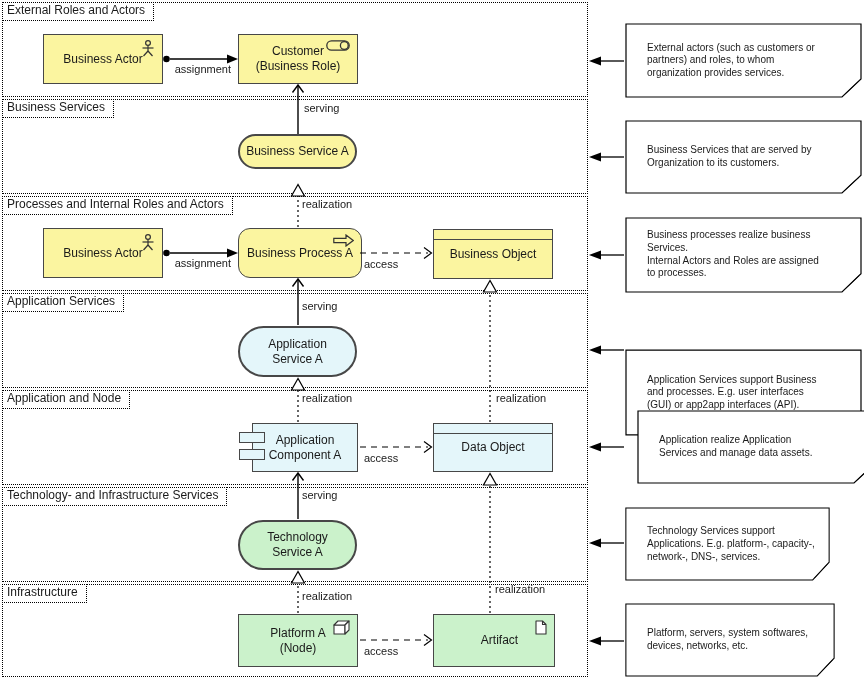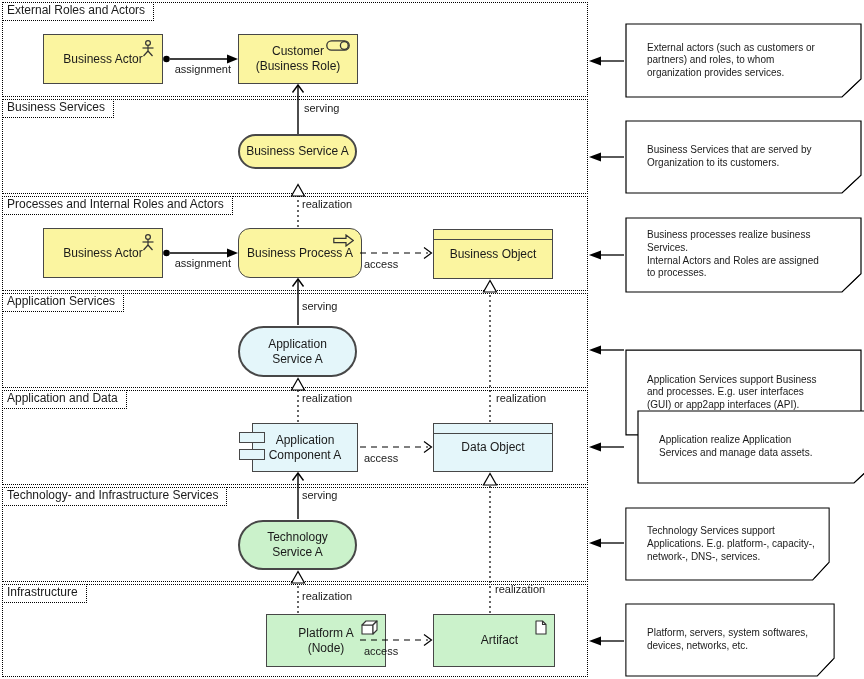--- a/index.html
+++ b/index.html
@@ -39,21 +39,21 @@
   <div class="band" style="left:2px;top:99px;width:586px;height:95px;">
     <div class="band-label">Business Services</div>
   </div>
   <div class="band" style="left:2px;top:196px;width:586px;height:95px;">
     <div class="band-label">Processes and Internal Roles and Actors</div>
   </div>
   <div class="band" style="left:2px;top:293px;width:586px;height:95px;">
     <div class="band-label">Application Services</div>
   </div>
   <div class="band" style="left:2px;top:390px;width:586px;height:95px;">
-    <div class="band-label">Application and Data</div>
+    <div class="band-label">Application and Node</div>
   </div>
   <div class="band" style="left:2px;top:487px;width:586px;height:95px;">
     <div class="band-label">Technology- and Infrastructure Services</div>
   </div>
   <div class="band" style="left:2px;top:584px;width:586px;height:93px;">
     <div class="band-label">Infrastructure</div>
   </div>
 
   <svg id="overlay" width="864" height="679" viewBox="0 0 864 679">
     <g stroke="#000" stroke-width="1.4">
@@ -198,21 +198,21 @@
   <div class="node fill-application" style="left:433px;top:423px;width:120px;height:49px;z-index:3;">
     <span class="objbar"></span>
     <span class="lbl">Data Object</span>
   </div>
 
   <div class="node fill-technology pill" style="left:238px;top:520px;width:119px;height:50px;z-index:3;align-items:center;">
     <span class="lbl">Technology
 Service A</span>
   </div>
 
-  <div class="node fill-technology" style="left:238px;top:614px;width:120px;height:53px;z-index:3;margin-left:28px;">
+  <div class="node fill-technology" style="left:238px;top:614px;width:120px;height:53px;z-index:3;">
     <span class="icon">
       <svg width="17" height="15" viewBox="0 0 17 15" fill="#fff" stroke="#333" stroke-width="1.1" stroke-linejoin="round">
         <polygon points="1,5 12,5 12,14 1,14"></polygon>
           <polygon points="1,5 5,1 16,1 12,5"></polygon>
           <polygon points="12,5 16,1 16,10 12,14"></polygon>
       </svg>
     </span>
     <span class="lbl">Platform A
 (Node)</span>
   </div>

